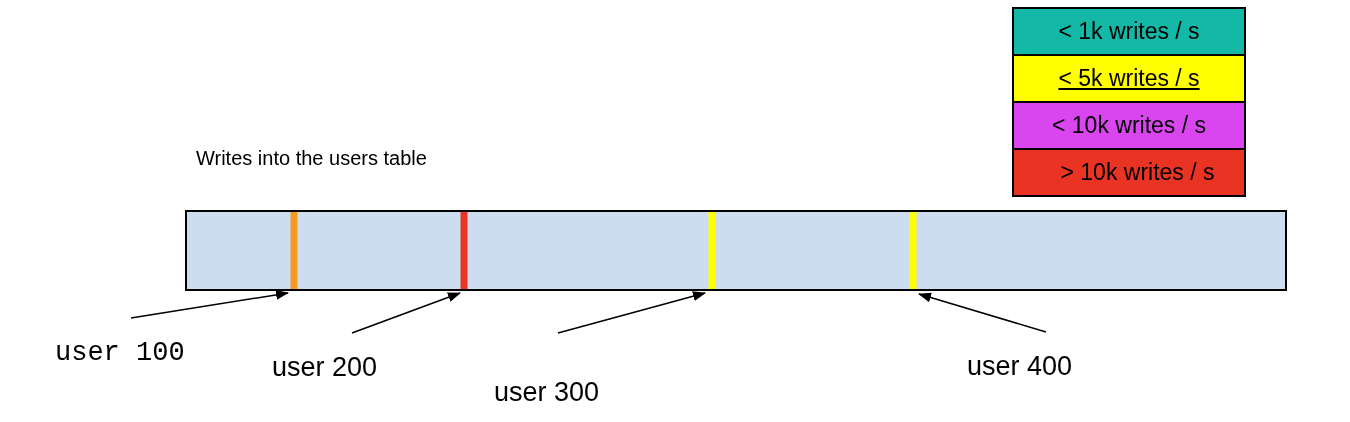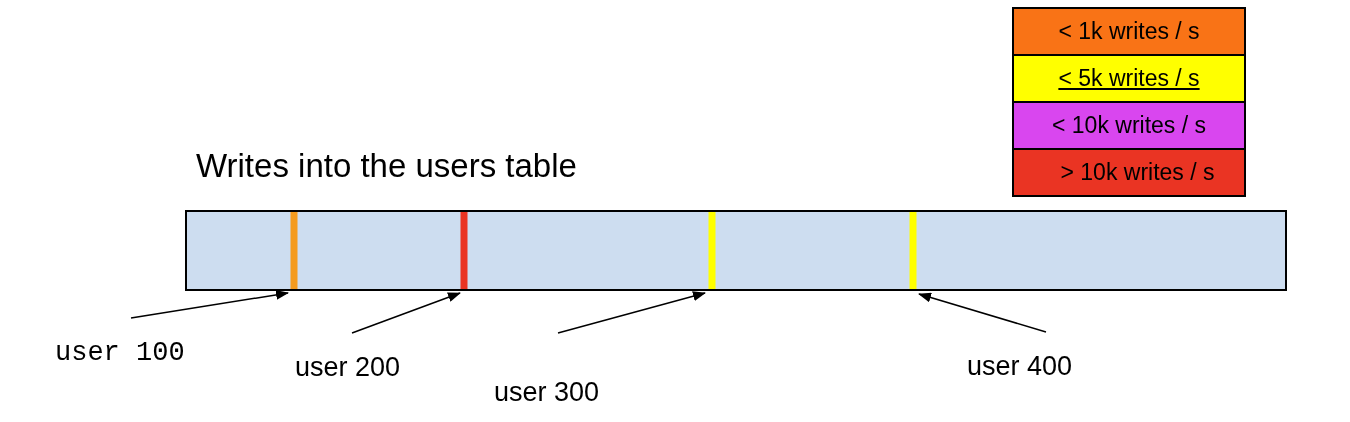--- a/index.html
+++ b/index.html
@@ -12,21 +12,21 @@
     position: relative;
     width: 1350px;
     height: 422px;
     background: #ffffff;
     overflow: hidden;
   }
   .title {
     position: absolute;
     left: 196px;
     top: 147px;
-    font-size: 33px;
+    font-size: 20px;
     color: #000000;
     white-space: nowrap;
   }
   .legend {
     position: absolute;
     left: 1012px;
     top: 7px;
     width: 234px;
     border: 2px solid #000000;
     box-sizing: border-box;
@@ -77,21 +77,21 @@
   }
 </style>
 </head>
 <body>
 
 <div class="canvas">
 
   <div class="title">Writes into the users table</div>
 
   <div class="legend">
-    <div class="legend-row" style="background-color: #f97316;">&lt; 1k writes / s</div>
+    <div class="legend-row" style="background-color: #14b8a6;">&lt; 1k writes / s</div>
     <div class="legend-row" style="background-color: rgb(255, 255, 0); text-decoration: underline;">&lt; 5k writes / s</div>
     <div class="legend-row" style="background-color: #d946ef;">&lt; 10k writes / s</div>
     <div class="legend-row" style="background-color: rgb(234, 52, 35);">&gt; 10k writes / s</div>
   </div>
 
   <div class="bar" style="background-color: rgb(205, 221, 240);">
     <div class="marker" style="left: 9.7%; background-color: rgb(244, 155, 31);"></div>
     <div class="marker" style="left: 25.2%; background-color: rgb(234, 52, 35);"></div>
     <div class="marker" style="left: 47.8%; background-color: rgb(255, 255, 0);"></div>
     <div class="marker" style="left: 66.1%; background-color: rgb(255, 255, 0);"></div>
@@ -103,17 +103,17 @@
         <path d="M0,0 L13,5 L0,10 Z" fill="#000000"></path>
       </marker>
     </defs>
     <line x1="131" y1="318" x2="288" y2="293" stroke="#000000" stroke-width="1.5" marker-end="url(#arrowhead)"></line>
     <line x1="352" y1="333" x2="460" y2="293" stroke="#000000" stroke-width="1.5" marker-end="url(#arrowhead)"></line>
     <line x1="558" y1="333" x2="705" y2="293" stroke="#000000" stroke-width="1.5" marker-end="url(#arrowhead)"></line>
     <line x1="1046" y1="332" x2="919" y2="294" stroke="#000000" stroke-width="1.5" marker-end="url(#arrowhead)"></line>
   </svg>
 
   <div class="user-label" style="left:55px; top:338px;font-family:Liberation Mono, monospace;">user 100</div>
-  <div class="user-label" style="left:272px; top:352px;margin-left:23px;">user 200</div>
+  <div class="user-label" style="left:272px; top:352px;">user 200</div>
   <div class="user-label" style="left:494px; top:349px;margin-top:28px;">user 300</div>
   <div class="user-label" style="left:967px; top:351px;">user 400</div>
 
 </div>
 
 </body></html>

